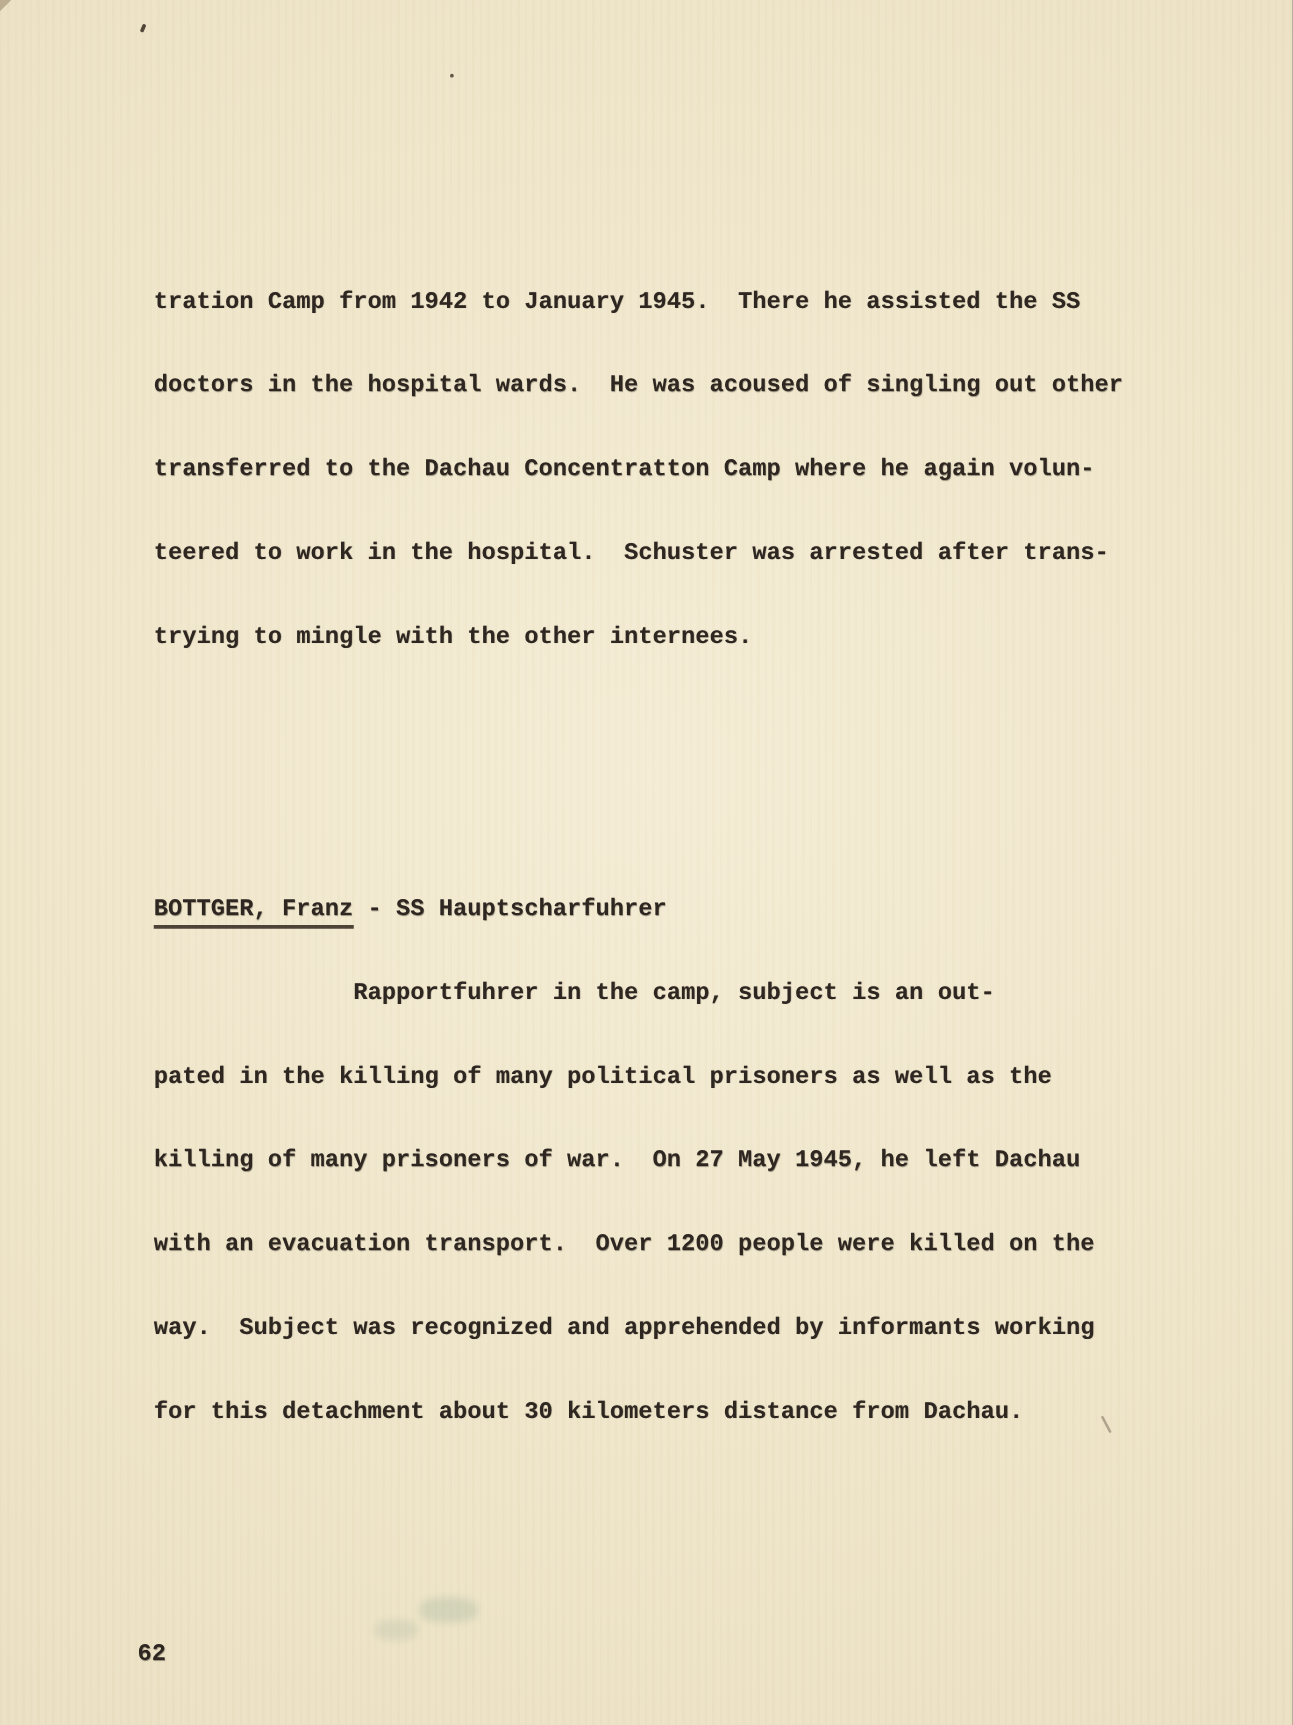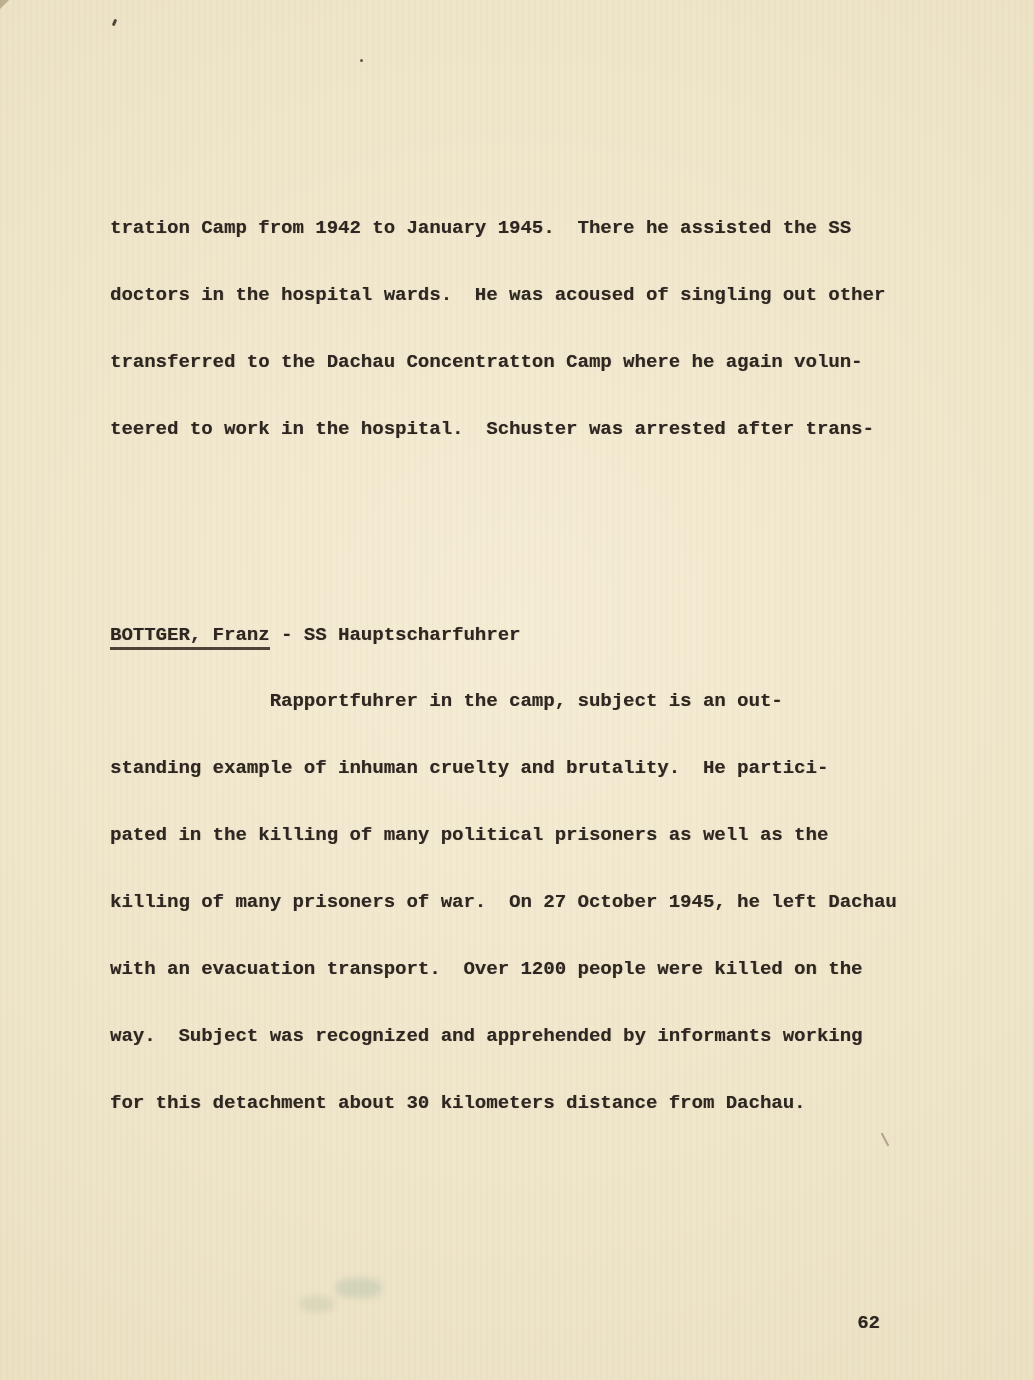--- a/index.html
+++ b/index.html
@@ -18,36 +18,36 @@
   .doc {
     position: absolute;
     left: 110px;
     top: 106px;
     font-size: 19px;
     line-height: 22.3px;
     font-weight: bold;
     white-space: pre;
     text-shadow: 0.4px 0.4px 0.7px rgba(52,42,30,0.45);
   }
-  .section { margin: 0; }
+  .section { margin: 13px; }
   .m-s2 { margin-top: 27px; }
   .tl { white-space: pre; }
   .hu {
     display: inline-block;
     border-bottom: 3px solid rgba(48,38,28,0.85);
     padding-bottom: 1px;
     margin-bottom: -4px;
     text-align: center;
   }
   .page-number {
     position: absolute;
     left: 110px;
     top: 1312px;
     width: 770px;
-    text-align: right;
+    text-align: left;
     font-size: 19px;
     font-weight: bold;
     white-space: pre;
     text-shadow: 0.4px 0.4px 0.7px rgba(52,42,30,0.45);
   }
   
   .corner-fold {
     position: absolute; left: 0; top: 0;
     width: 0; height: 0;
     border-top: 9px solid rgba(150,133,100,0.55);
@@ -100,28 +100,28 @@
   <div class="ghost-smudge"></div>
   <div class="ghost-smudge2"></div>
 
   <div class="doc">
 
     <div class="section">
       <div class="tl">tration Camp from 1942 to January 1945.  There he assisted the SS</div>
       <div class="tl">doctors in the hospital wards.  He was acoused of singling out other</div>
       <div class="tl">transferred to the Dachau Concentratton Camp where he again volun-</div>
       <div class="tl">teered to work in the hospital.  Schuster was arrested after trans-</div>
+      <div class="tl">trying to mingle with the other internees.</div>
     </div>
 
     <div class="section m-s2">
       <div class="tl"><span class="hu">BOTTGER, Franz</span><span> - SS Hauptscharfuhrer</span></div>
       <div class="tl">              Rapportfuhrer in the camp, subject is an out-</div>
-      <div class="tl">standing example of inhuman cruelty and brutality.  He partici-</div>
       <div class="tl">pated in the killing of many political prisoners as well as the</div>
-      <div class="tl">killing of many prisoners of war.  On 27 October 1945, he left Dachau</div>
+      <div class="tl">killing of many prisoners of war.  On 27 May 1945, he left Dachau</div>
       <div class="tl">with an evacuation transport.  Over 1200 people were killed on the</div>
       <div class="tl">way.  Subject was recognized and apprehended by informants working</div>
       <div class="tl">for this detachment about 30 kilometers distance from Dachau.</div>
     </div>
 
     
 
     
 
     

